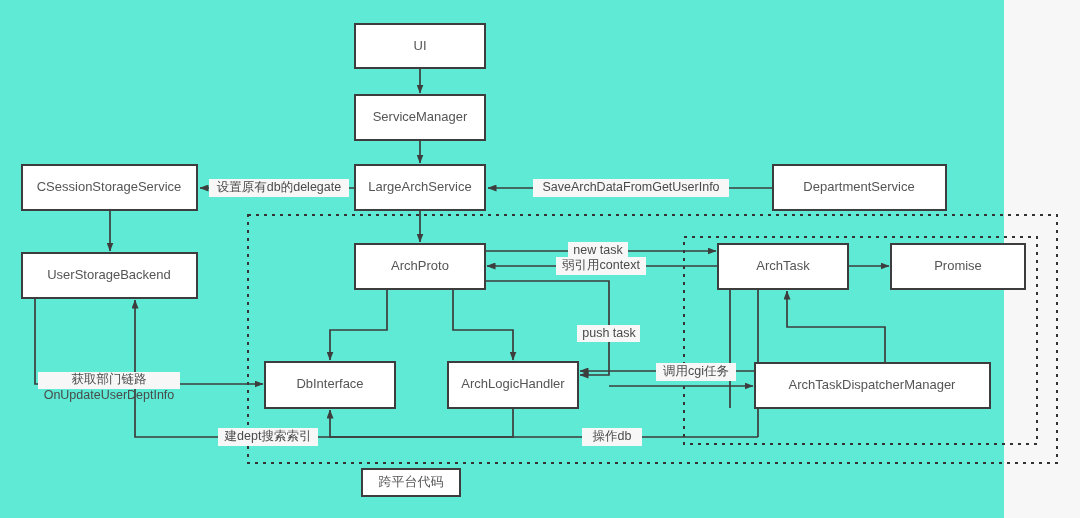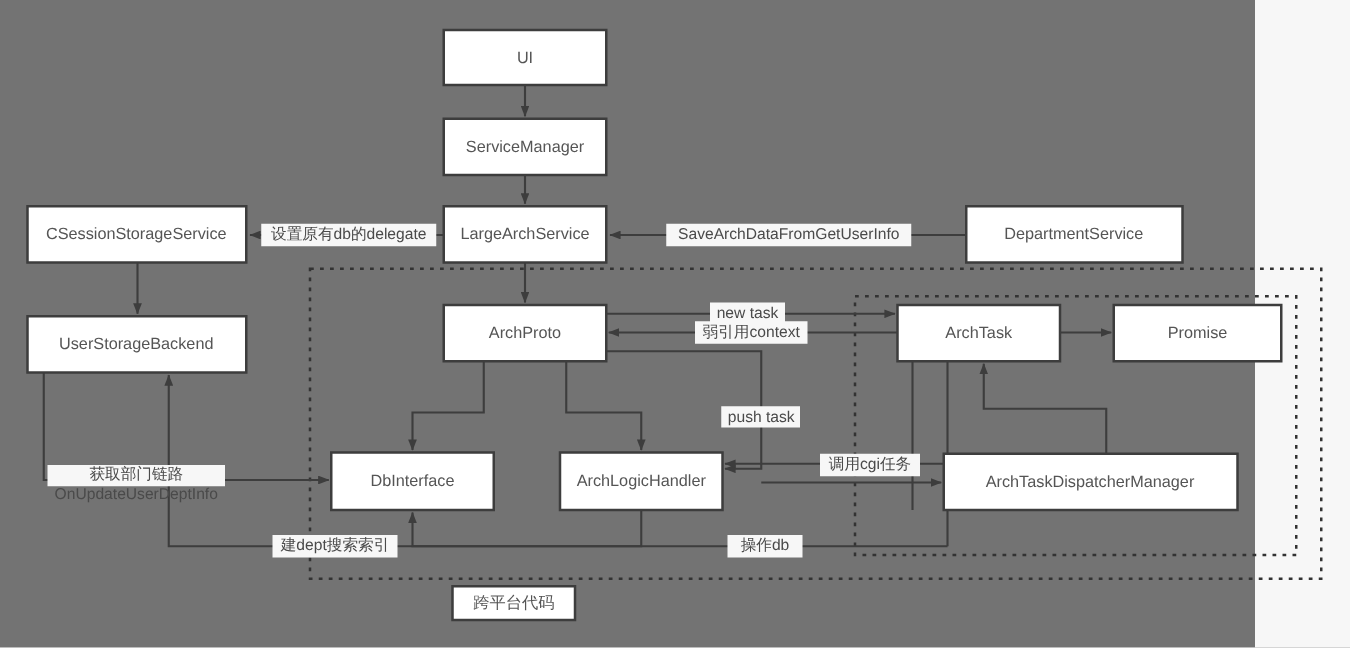--- a/index.html
+++ b/index.html
@@ -10,21 +10,21 @@
   body {
     width: 1080px;
     height: 518px;
     font-family: "Liberation Sans", "DejaVu Sans", sans-serif;
     overflow: hidden;
   }
   #diagram-root {
     position: relative;
     width: 1004px;
     height: 518px;
-    background: #737373;
+    background: #5eead4;
   }
   svg.diagram {
     display: block;
     width: 1080px;
     height: 518px;
   }
   .node-rect {
     fill: #ffffff;
     stroke: #3d3d3d;
     stroke-width: 2;

